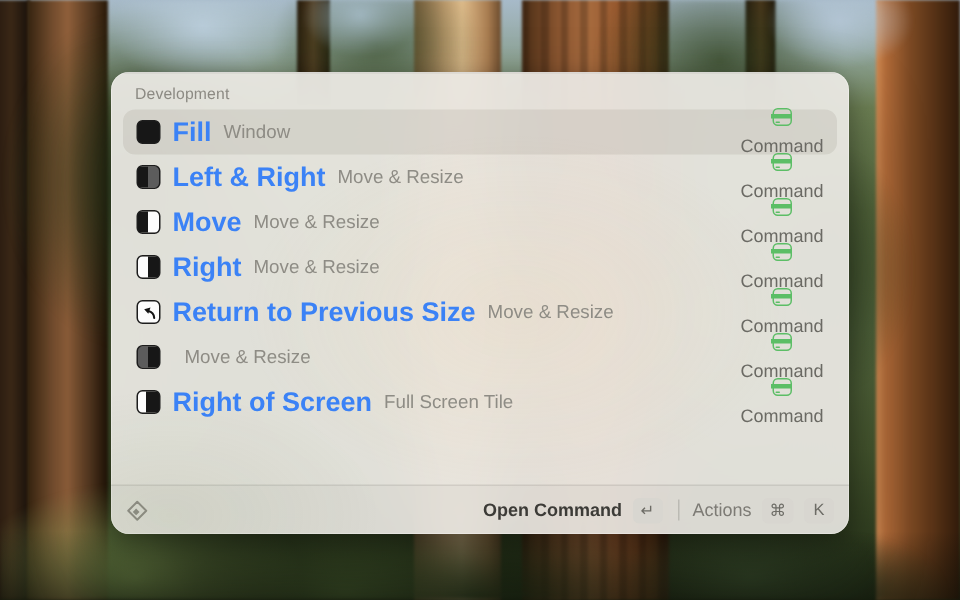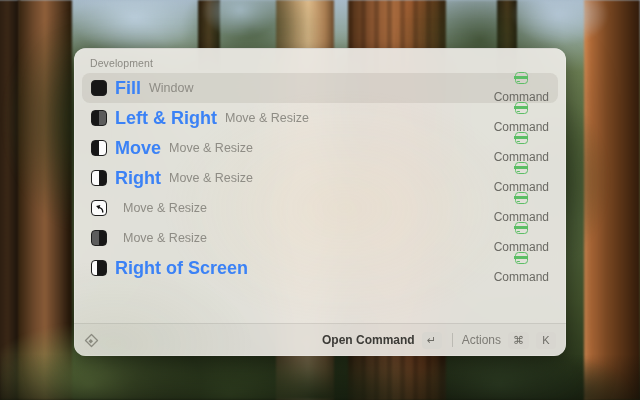--- a/index.html
+++ b/index.html
@@ -158,39 +158,41 @@
       </span>
     </div>
 
     <div class="row">
       <span class="win-icon">
         <svg width="11" height="11" viewBox="0 0 12 12">
           <path d="M9.6 9.8 Q9.4 5.6 5.2 4.7" fill="none" stroke="#121212" stroke-width="1.5" stroke-linecap="round"></path>
           <path d="M2.3 3.4 L6.9 2.2 L5.3 6.7 Z" fill="#121212"></path>
         </svg>
       </span>
+      <span class="row-title">Return to Previous Size</span>
       <span class="row-sub">Move &amp; Resize</span>
       <span class="row-acc">
         <span class="cmd-icon"></span>
         <span class="acc-label">Command</span>
       </span>
     </div>
 
     <div class="row">
       <span class="win-icon i-rl"></span>
       <span class="row-sub">Move &amp; Resize</span>
       <span class="row-acc">
         <span class="cmd-icon"></span>
         <span class="acc-label">Command</span>
       </span>
     </div>
 
     <div class="row">
       <span class="win-icon i-ros"></span>
       <span class="row-title">Right of Screen</span>
+      <span class="row-sub">Full Screen Tile</span>
       <span class="row-acc">
         <span class="cmd-icon"></span>
         <span class="acc-label">Command</span>
       </span>
     </div>
 
   </div>
 
   <div class="footer">
     <span style="display:flex;">

